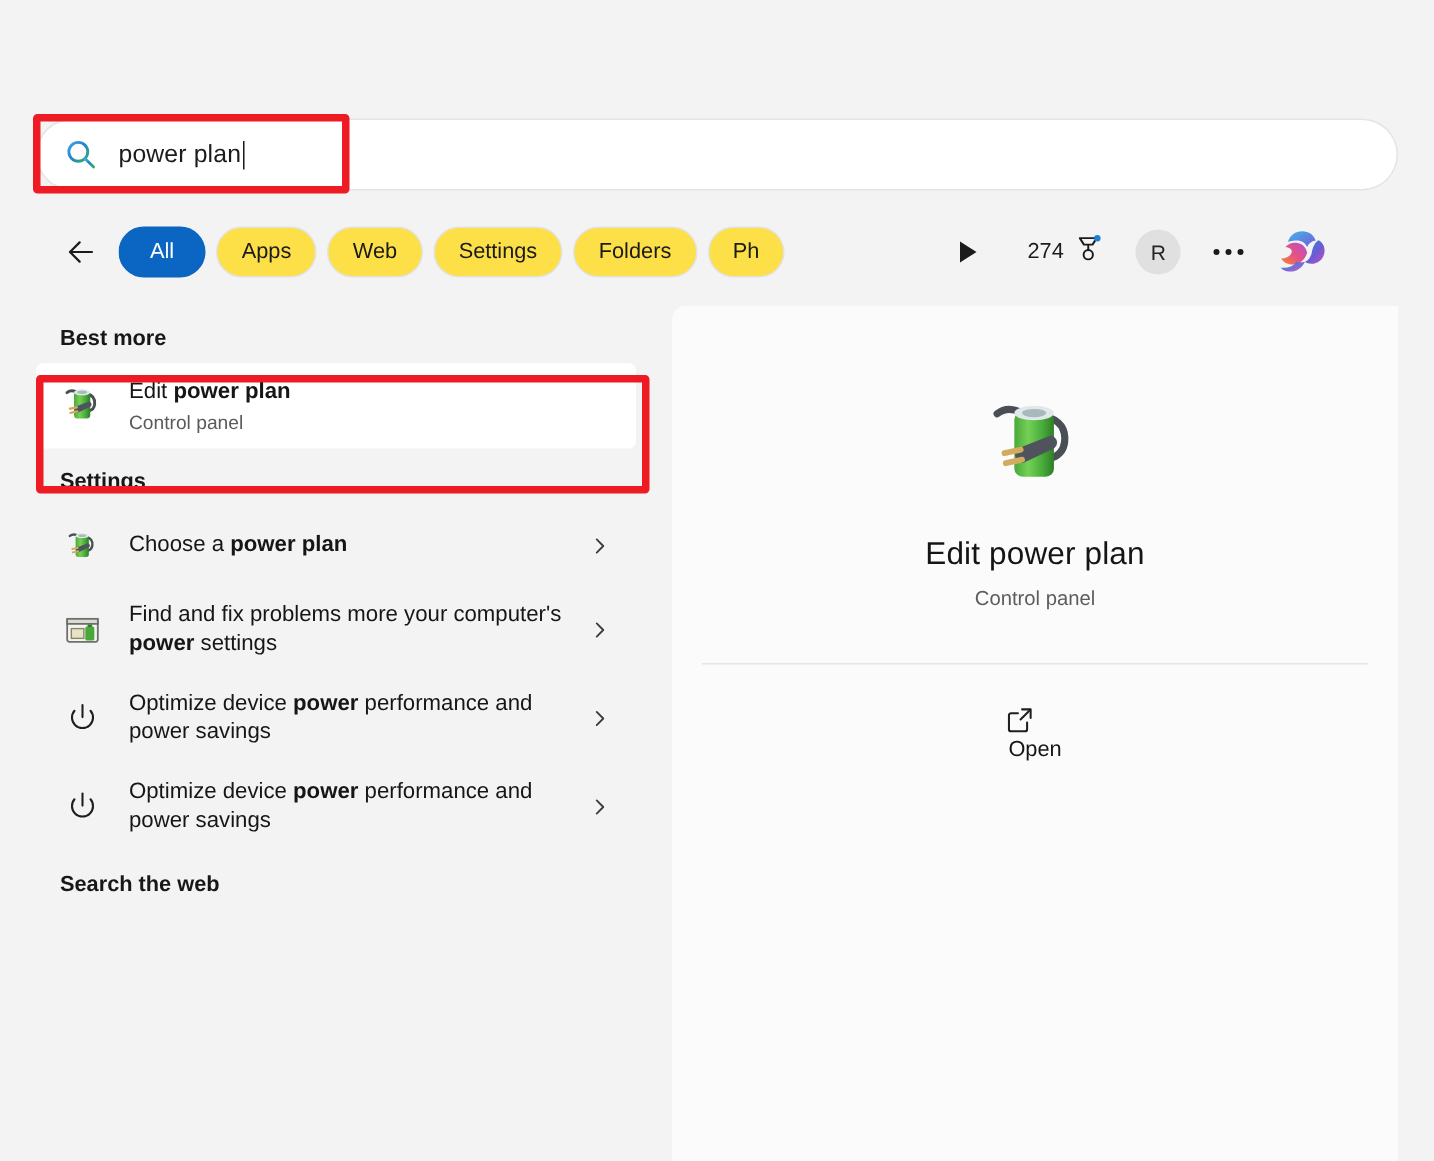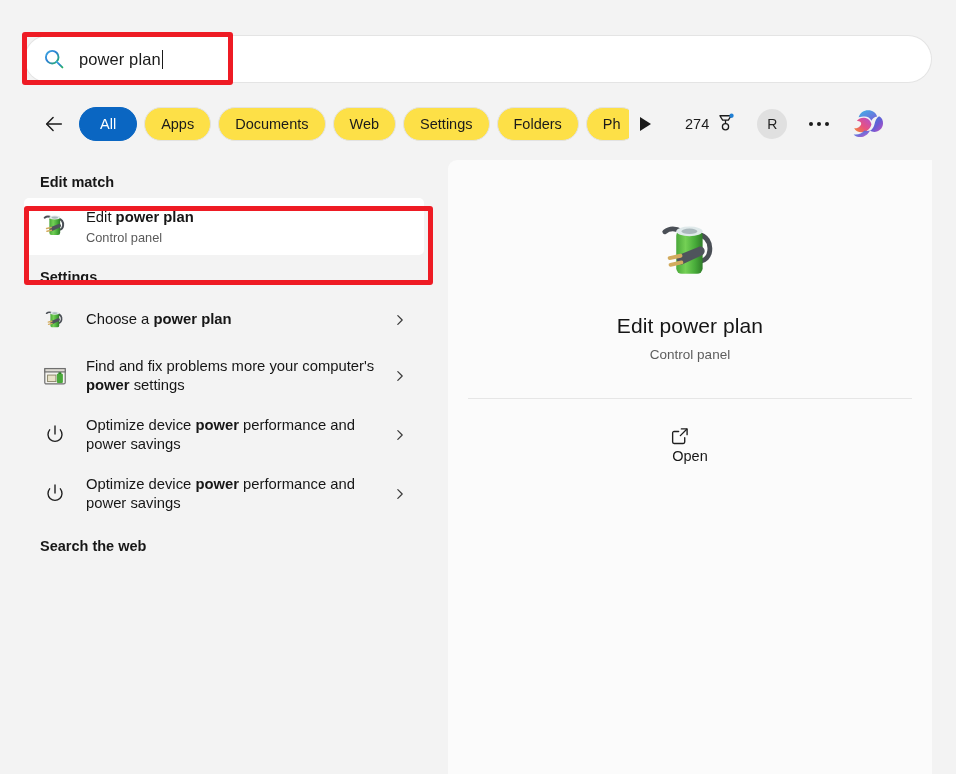--- a/index.html
+++ b/index.html
@@ -3,21 +3,21 @@
 <meta charset="utf-8">
 <style>
   * { box-sizing: border-box; margin: 0; padding: 0; }
   html, body {
     width: 956px; height: 774px;
     background: #f3f3f3;
     font-family: "Liberation Sans", sans-serif;
     color: #1a1a1a;
     overflow: hidden;
   }
-  #root { position: relative; width: 956px; height: 654px; }
+  #root { position: relative; width: 956px; height: 654px; margin-top: 44px; }
 
   
   .searchbar-wrap {
     position: absolute; left: 25px; top: 36px;
     width: 906px; height: 46px;
   }
   .searchbar {
     width: 100%; height: 100%;
     background: #ffffff;
     border-radius: 23px;
@@ -206,23 +206,20 @@
         <polyline points="11,5 4,12 11,19" fill="none" stroke="#1b1b1b" stroke-width="1.6" stroke-linecap="round" stroke-linejoin="round"></polyline>
       </svg>
     </div>
 
     <div class="tabs-clip">
       <div class="tab selected">
         <span>All</span>
       </div>
       <div class="tab">
         <span>Apps</span>
-      </div>
-      <div class="tab">
-        <span>Documents</span>
       </div>
       <div class="tab">
         <span>Web</span>
       </div>
       <div class="tab">
         <span>Settings</span>
       </div>
       <div class="tab">
         <span>Folders</span>
       </div>
@@ -278,21 +275,21 @@
         <path d="M8 13c1.5-5 5.5-7.5 10-7.5 5 0 8 2.5 9.5 6.5-3 .5-5 2-6 4.5-1.5-3-4-4.5-7-4.5-2.5 0-4.5.4-6.5 1z" fill="url(#cp3)"></path>
         <path d="M29.5 11.8c3 1.5 4.5 4.5 4.2 8-.4 5-4.2 8.5-9.2 8.5-1.8 0-3.2-.4-4.5-1.2 2.8-1.5 4.2-4 4.8-7 .5-2.8 1.8-6.5 4.7-8.3z" fill="url(#cp1)"></path>
         <path d="M6.2 16.5c2-2.2 4.8-3.3 7.8-3 4.2.5 6.8 3.2 7.5 7-1.5 5-5 8-10.2 8.2-3.5.1-6.5-1.5-8-4.2 3.5 0 6-1.2 7.2-3.8 1-2.2-1.2-4-4.3-4.2z" fill="url(#cp2)"></path>
         <path d="M20 26.8c-2.5 5-6.8 7.5-11.8 6.8-2.2-.3-4-1.2-5.4-2.6 4.8.6 8.6-.8 11.3-4.2 1.8.6 3.8.6 5.9 0z" fill="url(#cp1)" opacity=".9"></path>
       </svg>
     </div>
   </div>
 
   <div class="left-col">
 
-    <div class="section-head">Edit match</div>
+    <div class="section-head">Best more</div>
 
     <div class="result-row selected">
       <span class="sel-bar"></span>
       <span class="row-icon">
         <svg viewBox="0 0 34 34" width="32" height="32">
           <defs>
             <linearGradient id="batG" x1="0" y1="0" x2="1" y2="0">
               <stop offset="0%" stop-color="#4aa83a"></stop>
                 <stop offset="35%" stop-color="#74d055"></stop>
               <stop offset="70%" stop-color="#49ad3b"></stop>

